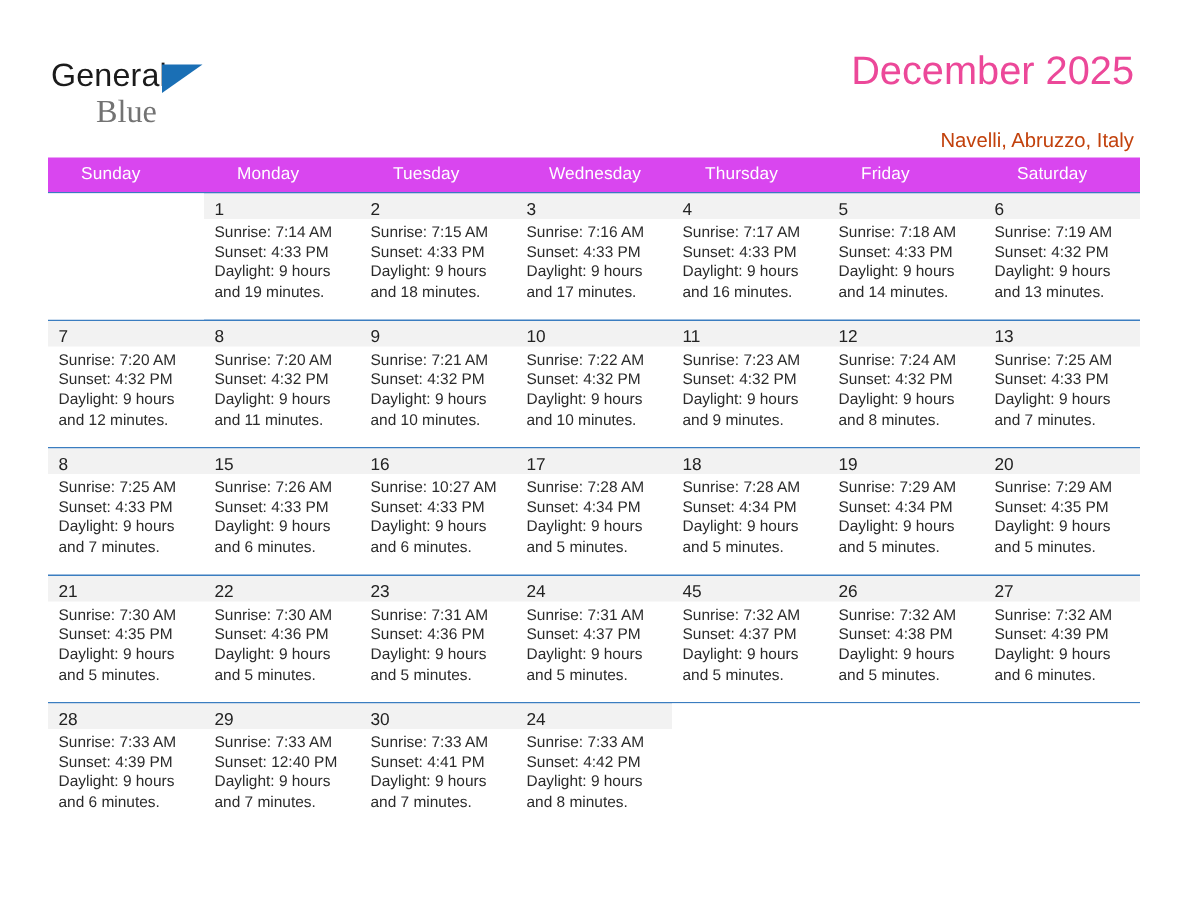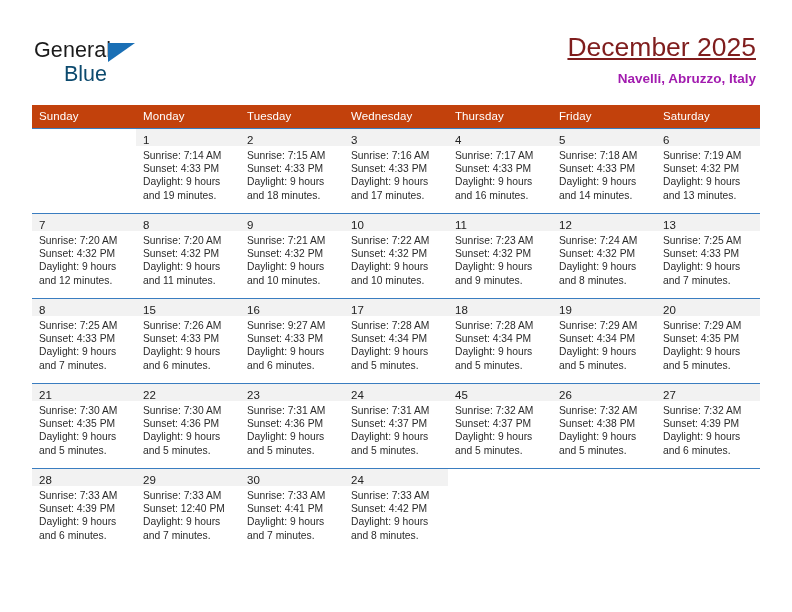--- a/index.html
+++ b/index.html
@@ -50,60 +50,58 @@
     width: 0;
     height: 0;
     border-left: 27px solid #1a6fb5;
     border-bottom: 19px solid transparent;
   }
   .logo-blue {
     position: absolute;
     left: 30px;
     top: 24px;
     font-size: 21.5px;
-    color: #0c4a6e;
-    font-family: Liberation Sans, sans-serif;
+    color: #737373;
+    font-family: Liberation Serif, serif;
   }
   .title-block {
     position: absolute;
     right: 36px;
     top: 32px;
     text-align: right;
   }
   .cal-title {
     font-size: 26.5px;
-    color: #7f1d1d;
+    color: #ec4899;
     line-height: 1.15;
     white-space: nowrap;
-    text-decoration: underline;
   }
   .cal-subtitle {
     font-size: 13.5px;
-    color: #a21caf;
-    margin-top: 9px;
+    color: #c2410c;
+    margin-top: 24px;
     white-space: nowrap;
-    font-weight: bold;
   }
 
   
   .calendar {
     position: absolute;
     left: 32px;
     top: 105px;
     width: 728px;
     border-collapse: collapse;
     table-layout: fixed;
   }
   .calendar th {
-    background: #c2410c;
+    background: #d946ef;
     color: #ffffff;
     font-size: 11.5px;
     font-weight: normal;
     text-align: left;
-    padding: 4px 0 5px 7px;
+    padding: 4px 0 5px 22px;
     height: 14px;
     letter-spacing: .1px;
   }
   .calendar td {
     vertical-align: top;
     padding: 0;
     width: 104px;
     height: 84px;
     border-top: 1px solid #3a7dc0;
     background: #ffffff;
@@ -346,21 +344,21 @@
                 <div>Sunset: 4:33 PM</div>
                 <div>Daylight: 9 hours</div>
                 <div>and 6 minutes.</div>
               </div>
             </div>
           </td>
           <td>
             <div class="cell-inner">
               <div class="daynum-band"><span class="daynum">16</span></div>
               <div class="detail">
-                <div>Sunrise: 9:27 AM</div>
+                <div>Sunrise: 10:27 AM</div>
                 <div>Sunset: 4:33 PM</div>
                 <div>Daylight: 9 hours</div>
                 <div>and 6 minutes.</div>
               </div>
             </div>
           </td>
           <td>
             <div class="cell-inner">
               <div class="daynum-band"><span class="daynum">17</span></div>
               <div class="detail">

